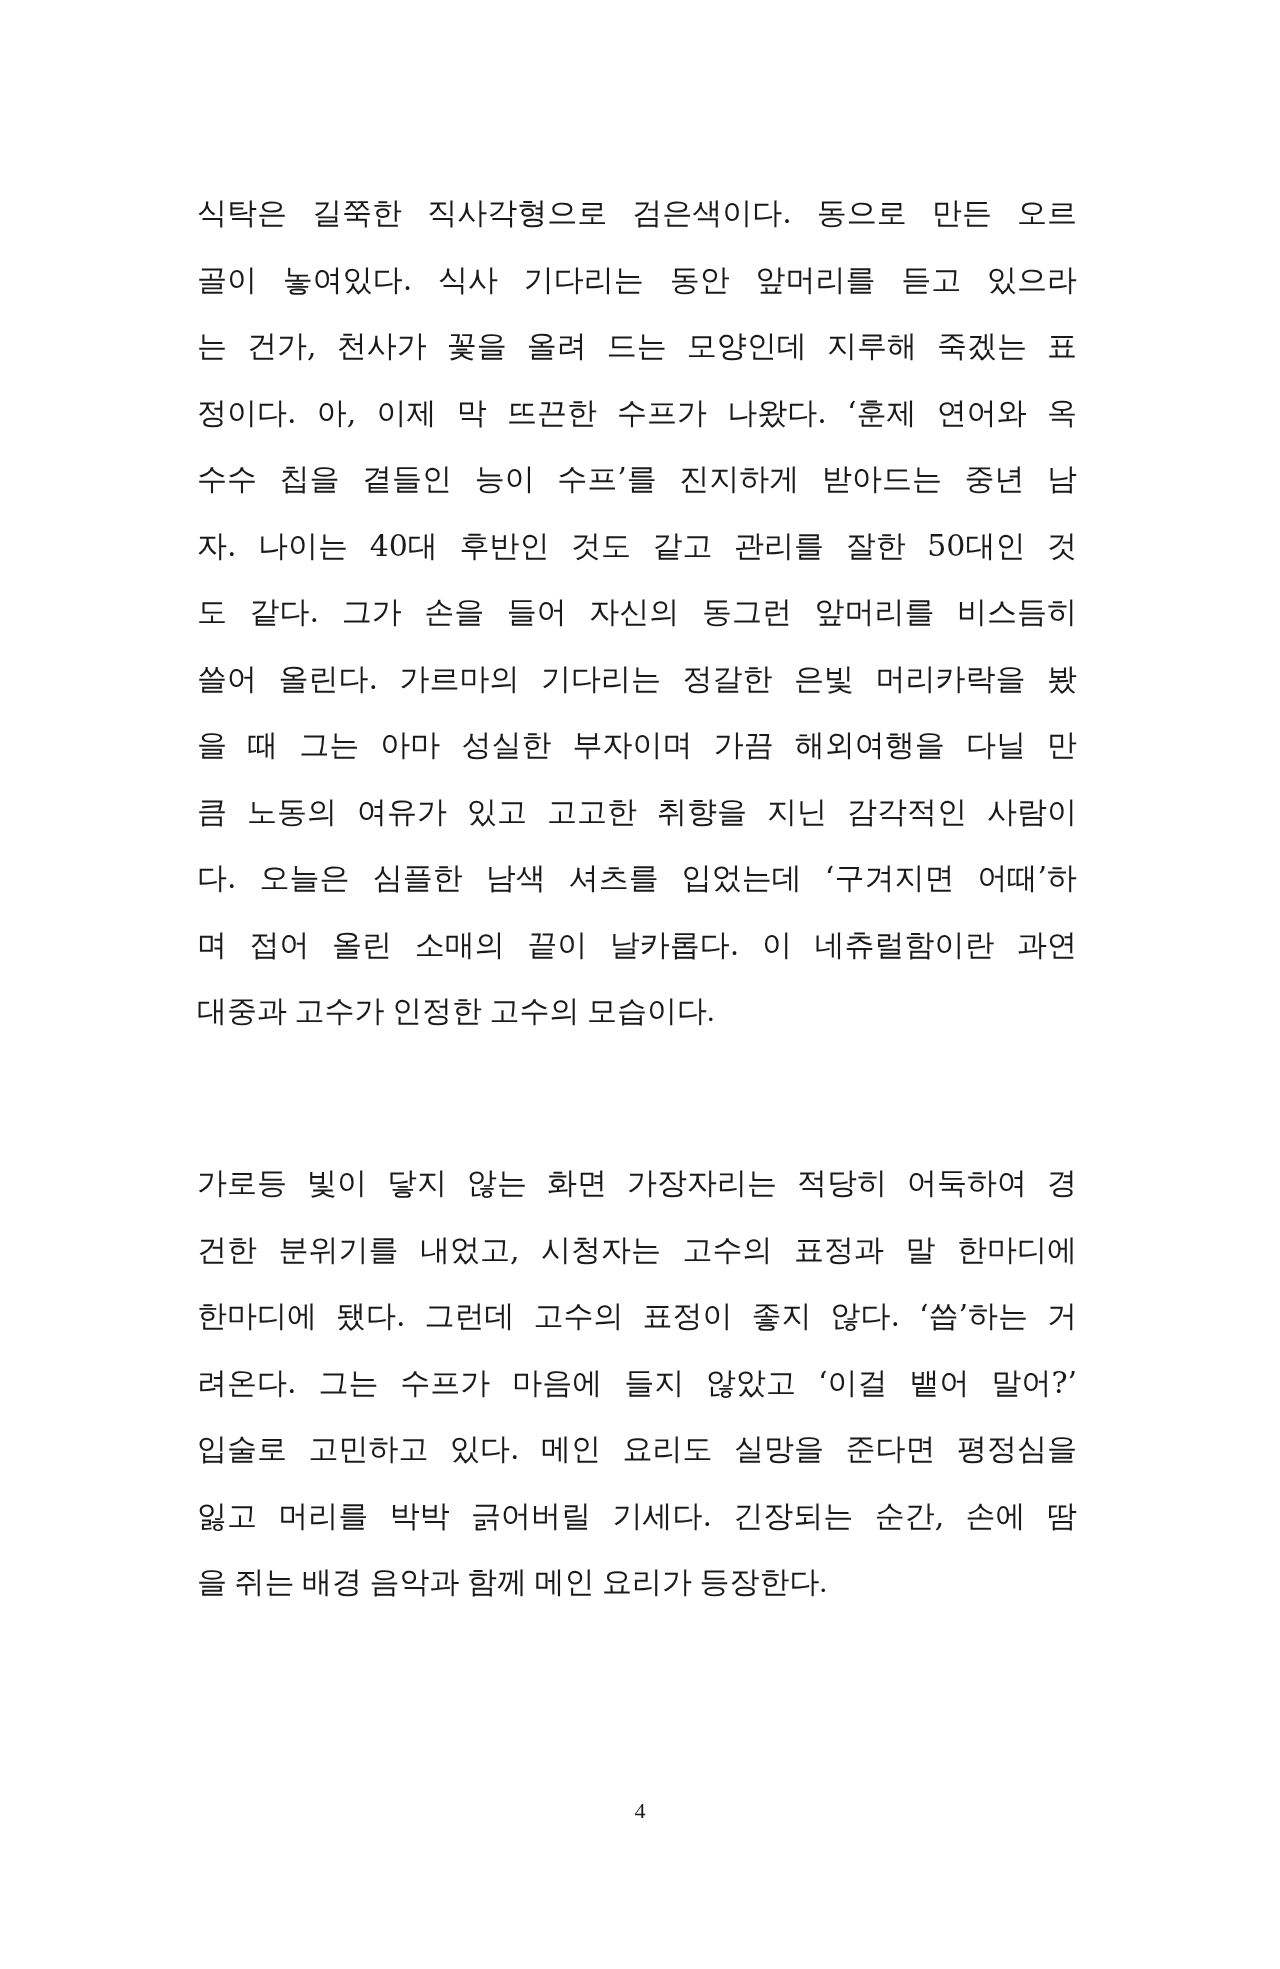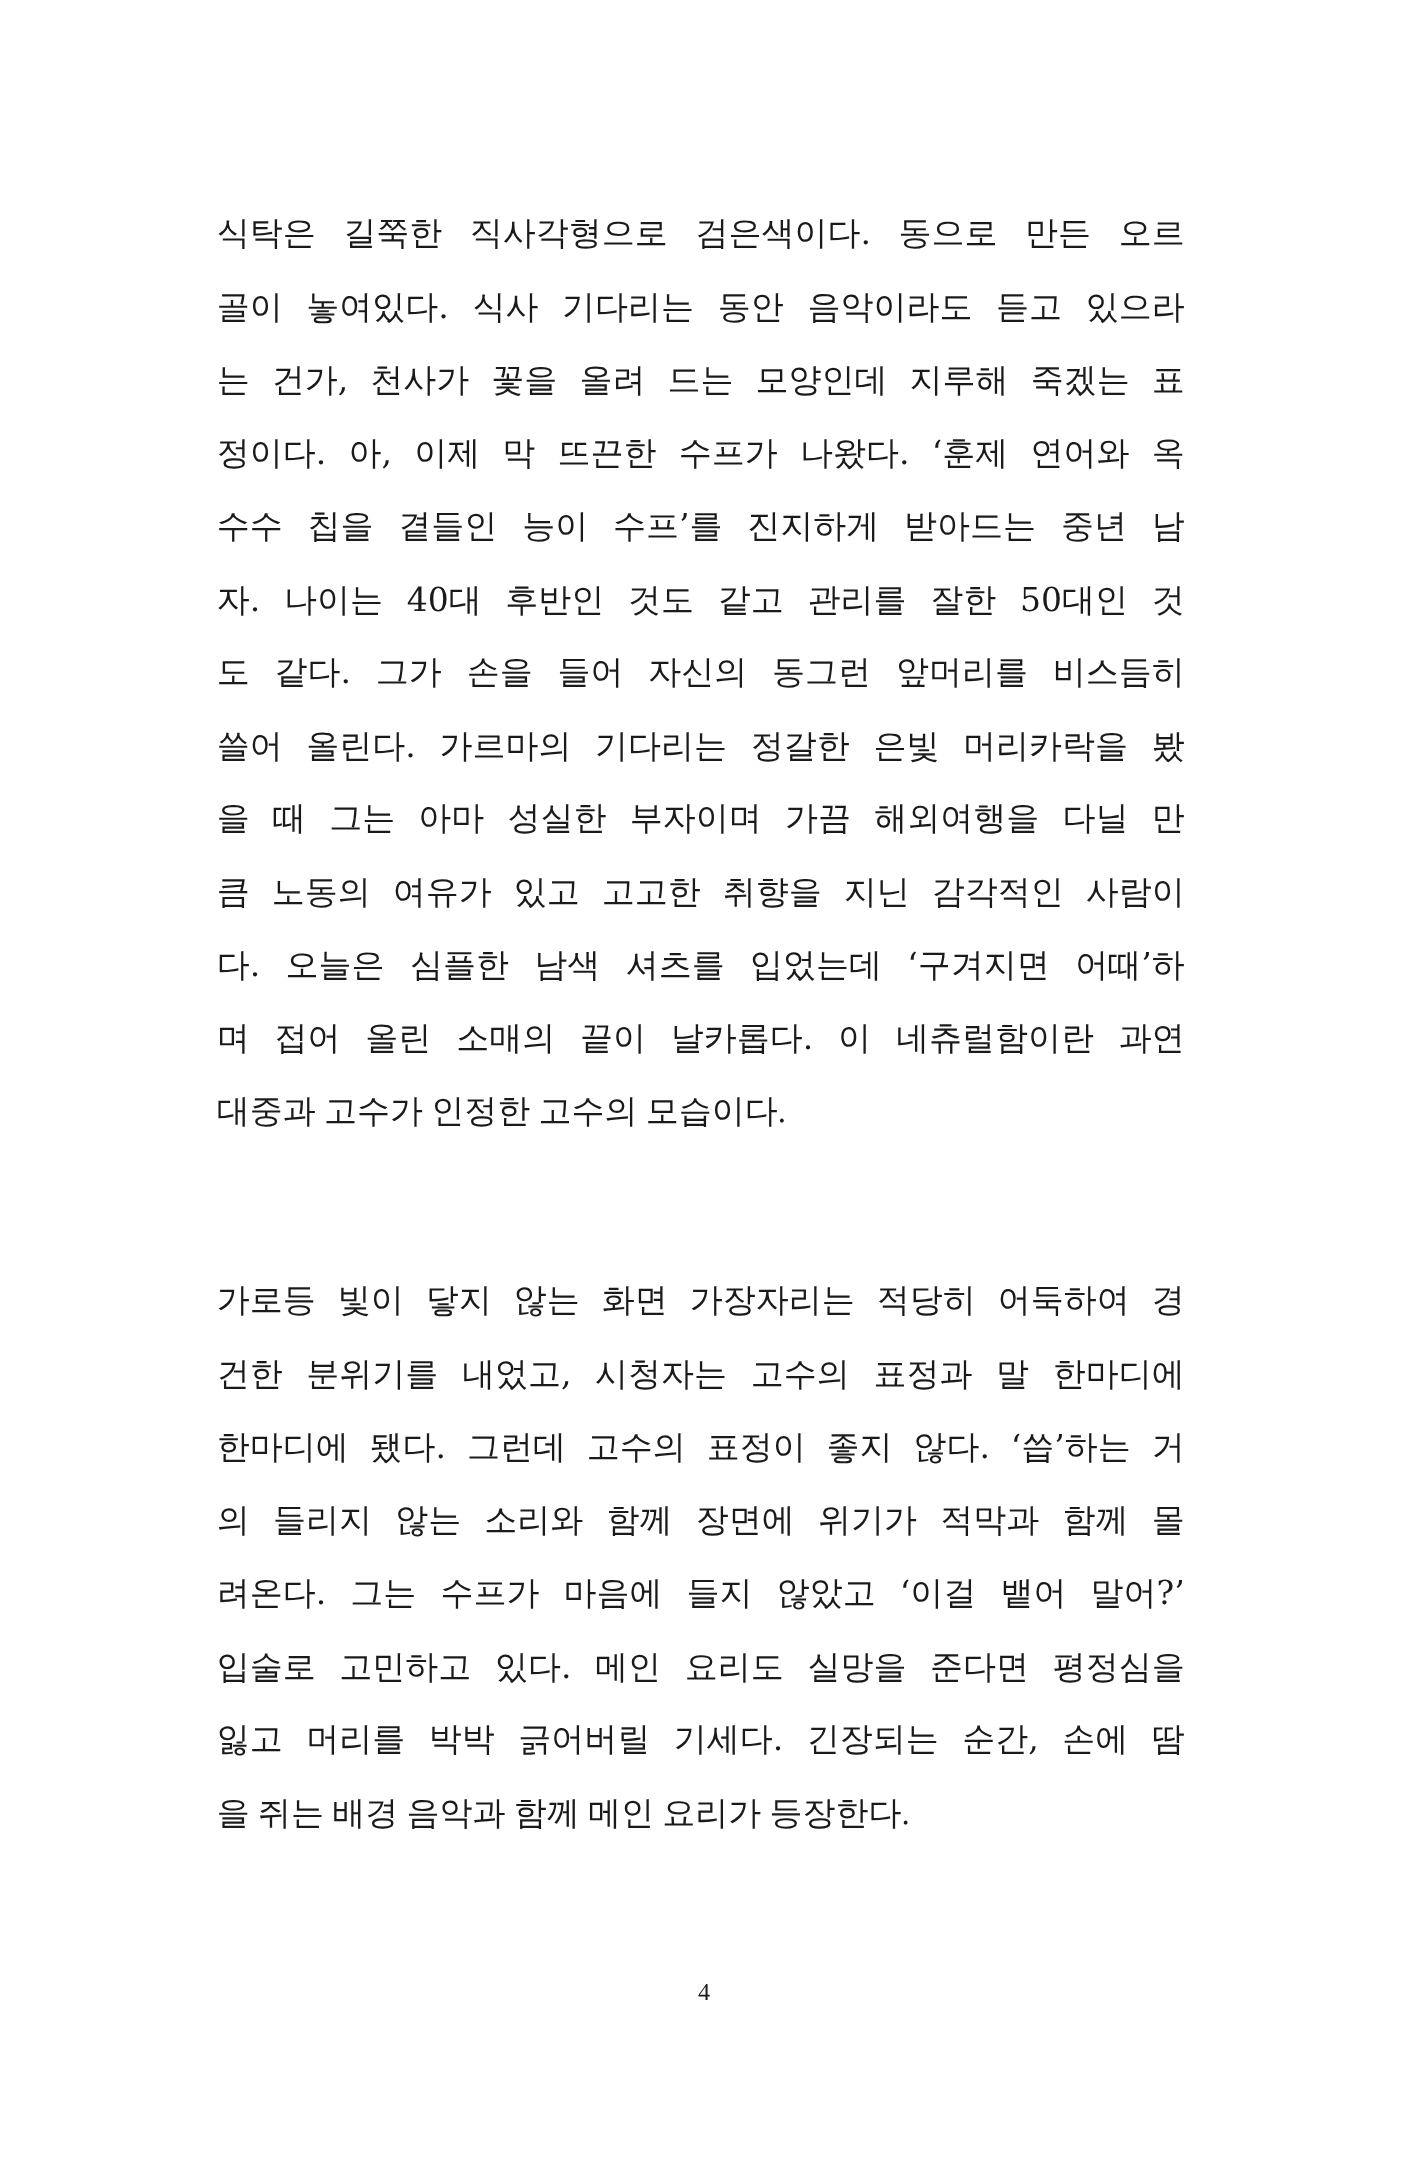--- a/index.html
+++ b/index.html
@@ -54,39 +54,38 @@
       color: #1a1a1a;
     }
   </style>
 </head>
 <body>
 
 <div class="page">
 
   <div class="text-block" id="para-1">
     <span class="line">식탁은 길쭉한 직사각형으로 검은색이다. 동으로 만든 오르</span>
-    <span class="line">골이 놓여있다. 식사 기다리는 동안 음악이라도 듣고 있으라</span>
+    <span class="line">골이 놓여있다. 식사 기다리는 동안 앞머리를 듣고 있으라</span>
     <span class="line">는 건가, 천사가 꽃을 올려 드는 모양인데 지루해 죽겠는 표</span>
     <span class="line">정이다. 아, 이제 막 뜨끈한 수프가 나왔다. ‘훈제 연어와 옥</span>
     <span class="line">수수 칩을 곁들인 능이 수프’를 진지하게 받아드는 중년 남</span>
     <span class="line">자. 나이는 40대 후반인 것도 같고 관리를 잘한 50대인 것</span>
     <span class="line">도 같다. 그가 손을 들어 자신의 동그런 앞머리를 비스듬히</span>
     <span class="line">쓸어 올린다. 가르마의 기다리는 정갈한 은빛 머리카락을 봤</span>
     <span class="line">을 때 그는 아마 성실한 부자이며 가끔 해외여행을 다닐 만</span>
     <span class="line">큼 노동의 여유가 있고 고고한 취향을 지닌 감각적인 사람이</span>
     <span class="line">다. 오늘은 심플한 남색 셔츠를 입었는데 ‘구겨지면 어때’하</span>
     <span class="line">며 접어 올린 소매의 끝이 날카롭다. 이 네츄럴함이란 과연</span>
     <span class="line last">대중과 고수가 인정한 고수의 모습이다.</span>
   </div>
 
   <div class="text-block" id="para-2">
     <span class="line">가로등 빛이 닿지 않는 화면 가장자리는 적당히 어둑하여 경</span>
     <span class="line">건한 분위기를 내었고, 시청자는 고수의 표정과 말 한마디에</span>
     <span class="line">한마디에 됐다. 그런데 고수의 표정이 좋지 않다. ‘씁’하는 거</span>
-    <span class="line">의 들리지 않는 소리와 함께 장면에 위기가 적막과 함께 몰</span>
     <span class="line">려온다. 그는 수프가 마음에 들지 않았고 ‘이걸 뱉어 말어?’</span>
     <span class="line">입술로 고민하고 있다. 메인 요리도 실망을 준다면 평정심을</span>
     <span class="line">잃고 머리를 박박 긁어버릴 기세다. 긴장되는 순간, 손에 땀</span>
     <span class="line last">을 쥐는 배경 음악과 함께 메인 요리가 등장한다.</span>
   </div>
 
   <div class="page-number">4</div>
 
 </div>
 

